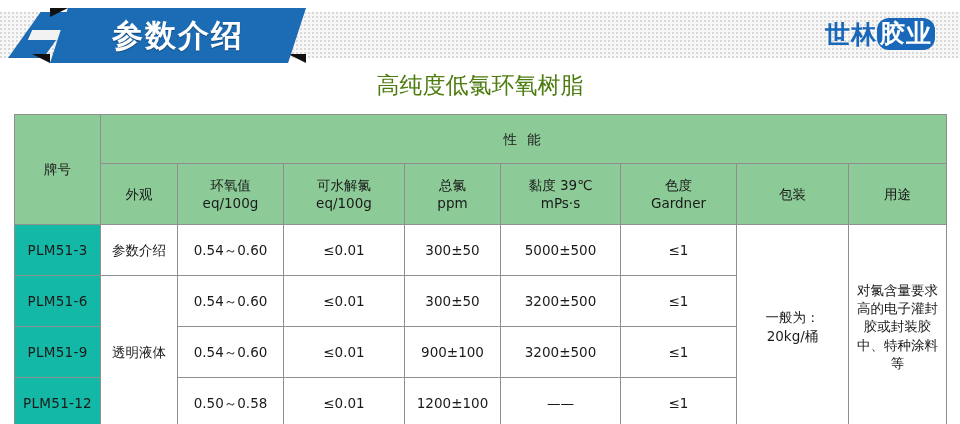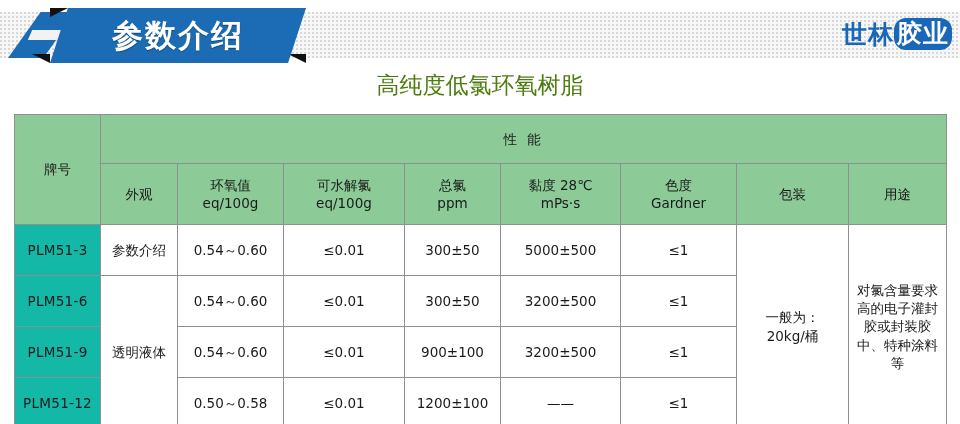--- a/index.html
+++ b/index.html
@@ -108,21 +108,21 @@
   }
   .fold-br {
     left: 288px; top: 54px;
     border-width: 0 18px 9px 0;
     border-color: transparent #111111 transparent transparent;
   }
 
   
   .brand {
     position: absolute;
-    right: 8px;
+    right: 25px;
     top: 18px;
     display: flex;
     align-items: center;
     font-family: "DejaVu Sans", "Liberation Sans", sans-serif;
     font-size: 25px;
     font-weight: bold;
     letter-spacing: 1px;
     line-height: 1;
   }
   .brand-a { color: #1967b8; padding: 3px 0; }
@@ -250,21 +250,21 @@
         </td>
         <td class="green hdr-col two-line">
           <span>可水解氯</span>
           <span>eq/100g</span>
         </td>
         <td class="green hdr-col two-line">
           <span>总氯</span>
           <span>ppm</span>
         </td>
         <td class="green hdr-col two-line">
-          <span>黏度 28℃</span>
+          <span>黏度 39℃</span>
           <span>mPs·s</span>
         </td>
         <td class="green hdr-col two-line">
           <span>色度</span>
           <span>Gardner</span>
         </td>
         <td class="green hdr-col">包装</td>
         <td class="green hdr-col">用途</td>
       </tr>
 

